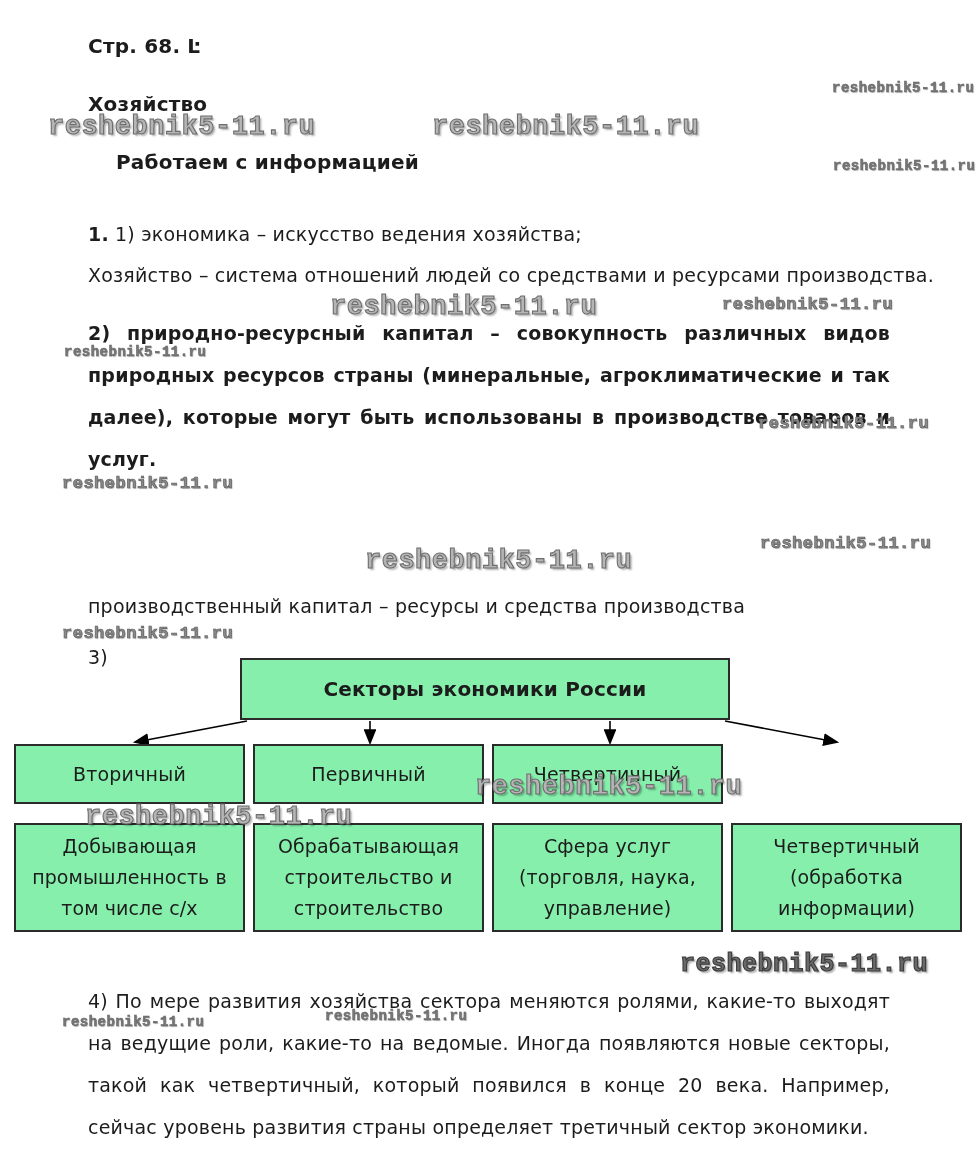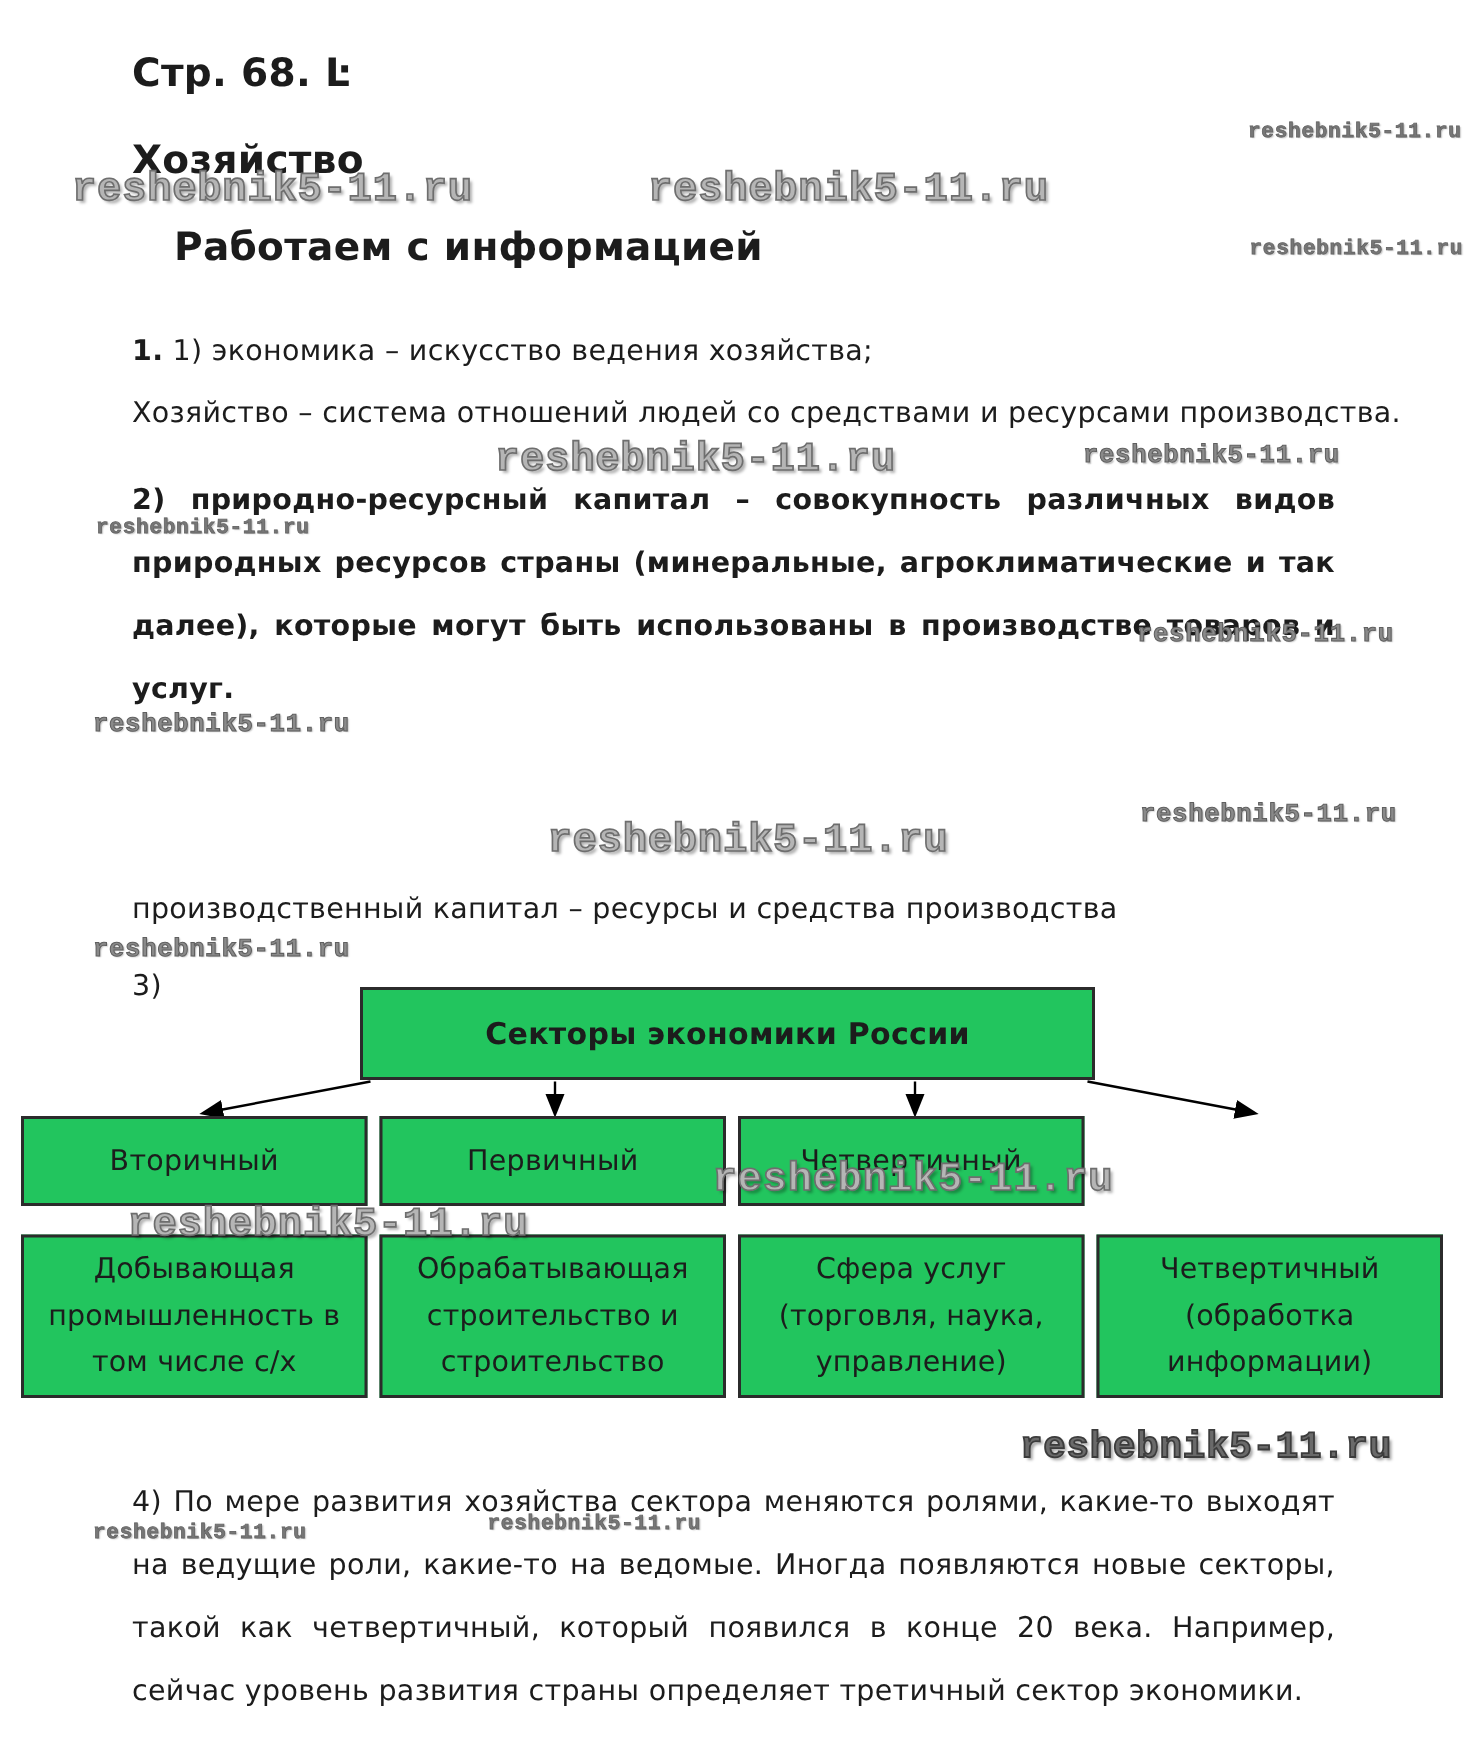--- a/index.html
+++ b/index.html
@@ -9,21 +9,21 @@
     width: 977px;
     height: 1172px;
     background: #ffffff;
     font-family: "DejaVu Sans", "Liberation Sans", sans-serif;
     color: #1c1c1c;
     overflow: hidden;
   }
   .abs { position: absolute; }
   .bold { font-weight: bold; }
   .heading {
-    font-size: 26px;
+    font-size: 20px;
     font-weight: bold;
     letter-spacing: 0.2px;
   }
   .bodytext {
     font-size: 19px;
     letter-spacing: 0.2px;
     line-height: 42px;
   }
   .para {
     width: 802px;
@@ -43,21 +43,21 @@
   }
   .wm-big   { font-size: 27px; }
   .wm-med   { font-size: 17px; -webkit-text-stroke: 0.7px #5f5f5f; color: #8a8a8a; text-shadow: 1px 1px 1px rgba(0,0,0,0.25); }
   .wm-small { font-size: 14px; -webkit-text-stroke: 0.5px #5f5f5f; color: #777; text-shadow: 1px 1px 1px rgba(0,0,0,0.25); }
   .wm-dark  { font-size: 25px; -webkit-text-stroke: 1.2px #3c3c3c; color: #6a6a6a; text-shadow: 2px 2px 2px rgba(0,0,0,0.35); }
   
   .diagram { position: absolute; left: 14px; top: 658px; width: 948px; height: 274px; }
   .dbox {
     position: absolute;
     border: 2px solid #2b2b2b;
-    background: #22c55e;
+    background: #86efac;
     display: flex;
     align-items: center;
     justify-content: center;
     text-align: center;
   }
   .diagram-title {
     left: 226px; top: 0; width: 490px; height: 62px;
     font-size: 20px; font-weight: bold; letter-spacing: 0.2px;
   }
   .row { position: absolute; left: 0; width: 948px; display: grid; grid-template-columns: repeat(4, 1fr); column-gap: 8px; }

